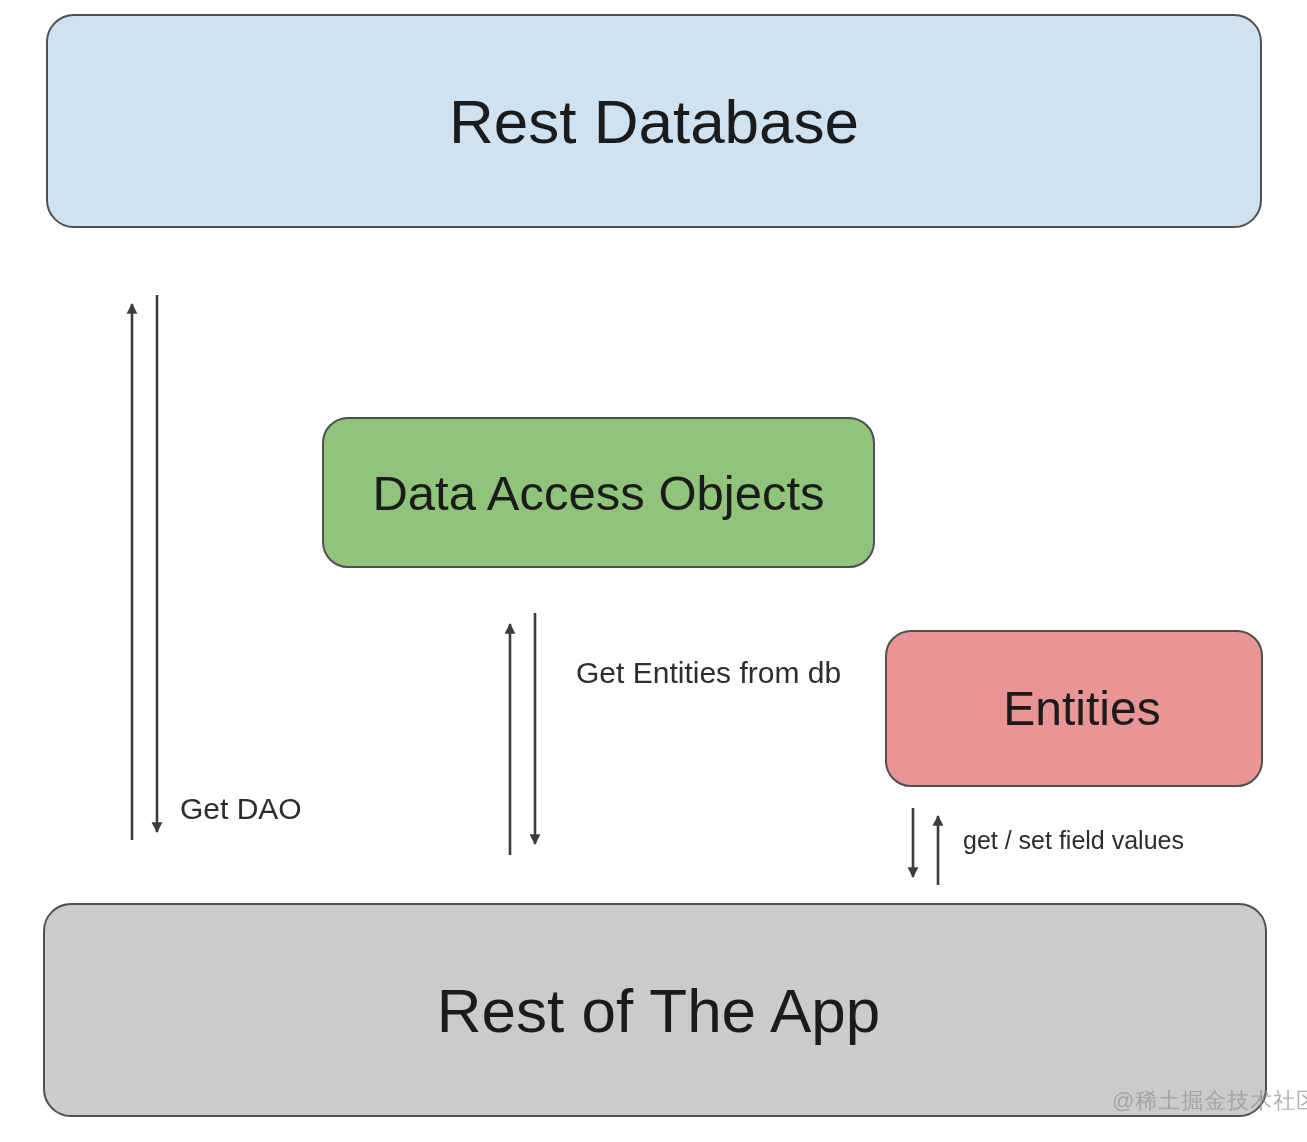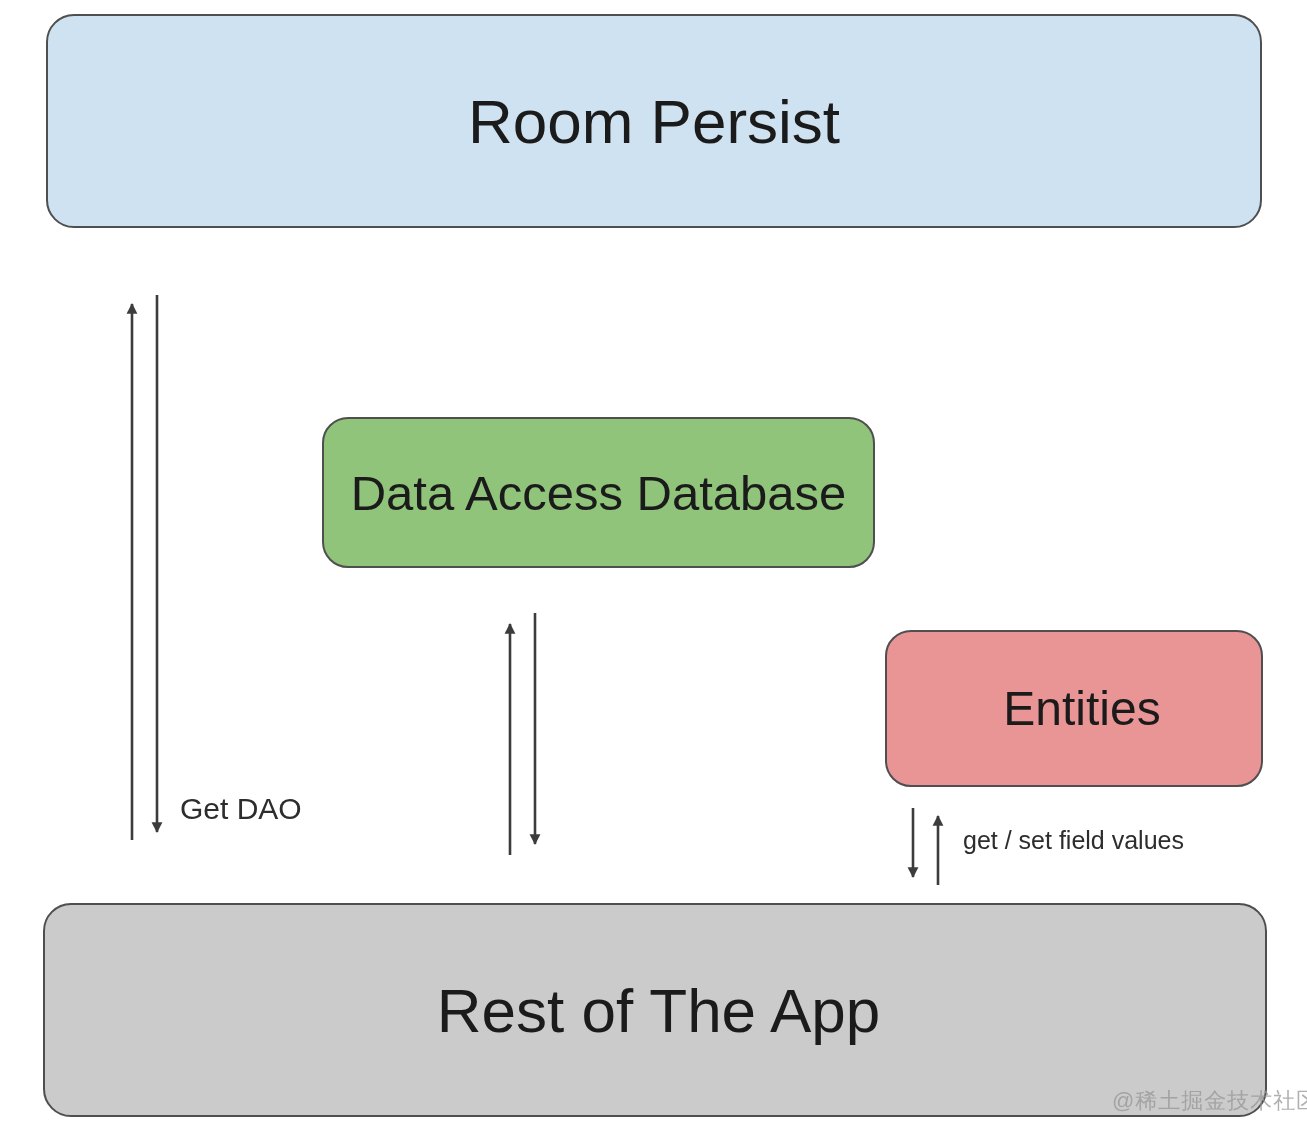--- a/index.html
+++ b/index.html
@@ -54,25 +54,25 @@
     color: rgba(150, 150, 150, 0.75);
     white-space: nowrap;
   }
 </style>
 </head>
 <body>
 
 <div class="canvas">
 
   <div class="node node-room" style="background-color: rgb(207, 226, 241);">
-    <span class="node-label">Room Persist</span>
+    <span class="node-label">Rest Database</span>
   </div>
 
   <div class="node node-dao" style="background-color: rgb(143, 196, 122);">
-    <span class="node-label">Data Access Database</span>
+    <span class="node-label">Data Access Objects</span>
   </div>
 
   <div class="node node-entities" style="background-color: rgb(233, 149, 150);">
     <span class="node-label">Entities</span>
   </div>
 
   <div class="node node-rest" style="background-color: rgb(203, 203, 203);">
     <span class="node-label">Rest of The App</span>
   </div>
 
@@ -85,19 +85,20 @@
     <line x1="132" y1="840" x2="132" y2="304" stroke="#3c3c3c" stroke-width="2.6" marker-end="url(#ah)"></line>
     <line x1="157" y1="295" x2="157" y2="832" stroke="#3c3c3c" stroke-width="2.6" marker-end="url(#ah)"></line>
     <line x1="510" y1="855" x2="510" y2="624" stroke="#3c3c3c" stroke-width="2.6" marker-end="url(#ah)"></line>
     <line x1="535" y1="613" x2="535" y2="844" stroke="#3c3c3c" stroke-width="2.6" marker-end="url(#ah)"></line>
     <line x1="913" y1="808" x2="913" y2="877" stroke="#3c3c3c" stroke-width="2.6" marker-end="url(#ah)"></line>
     <line x1="938" y1="885" x2="938" y2="816" stroke="#3c3c3c" stroke-width="2.6" marker-end="url(#ah)"></line>
   </svg>
 
   <div class="edge-label lbl-get-dao">Get DAO</div>
 
+  <div class="edge-label lbl-get-entities">Get Entities from db</div>
 
 
   <div class="edge-label lbl-get-set">get / set field values</div>
 
   <div class="watermark">@稀土掘金技术社区</div>
 
 </div>
 
 </body></html>

